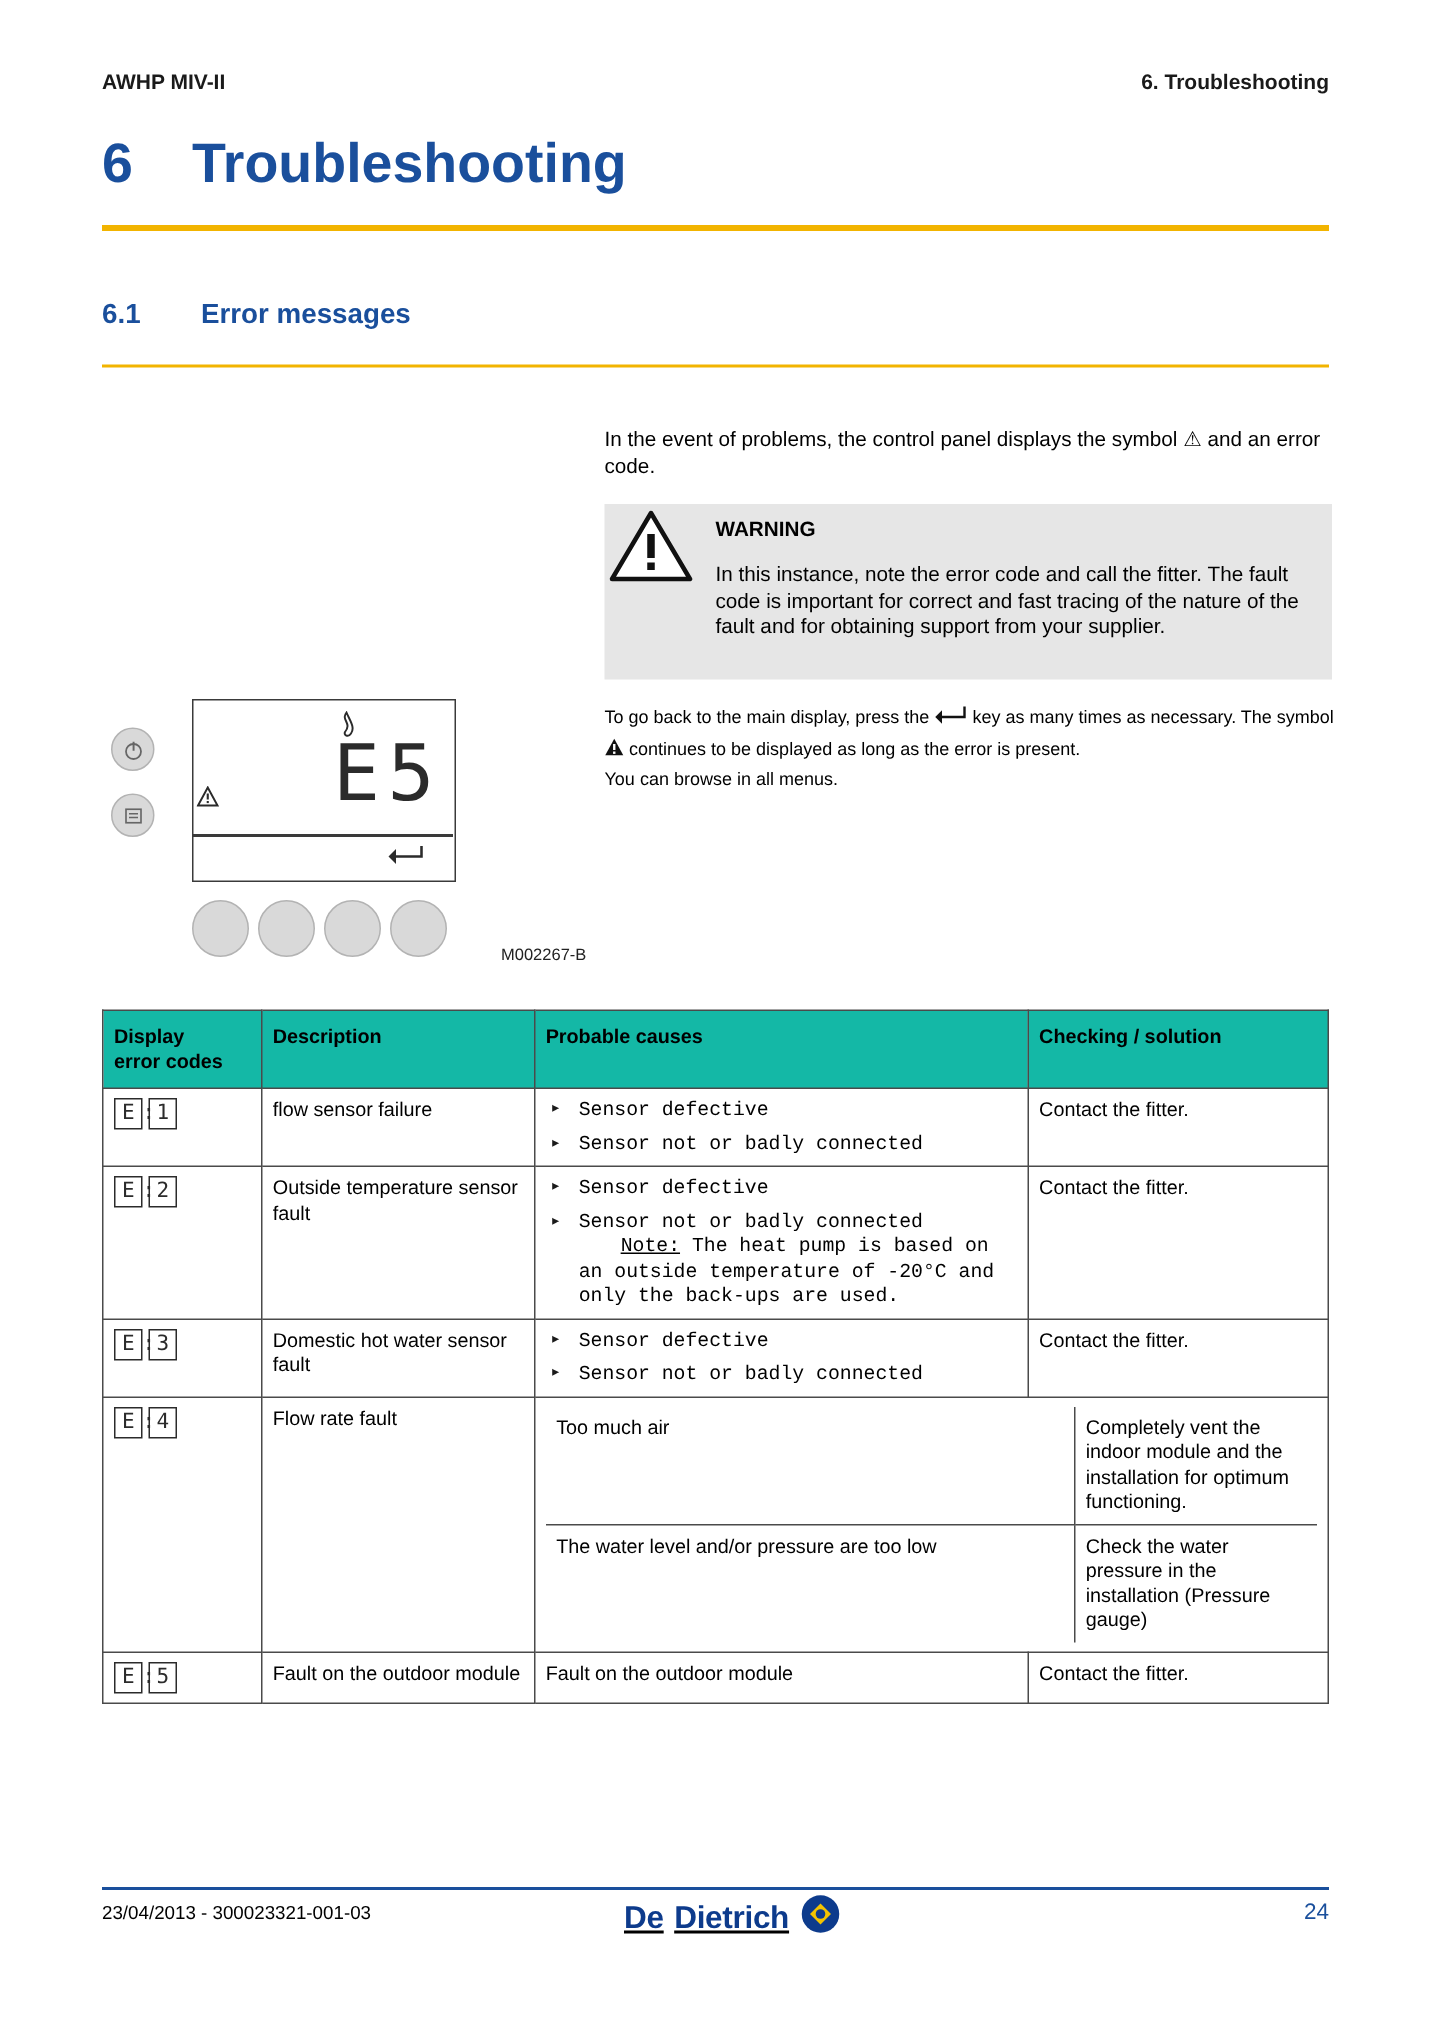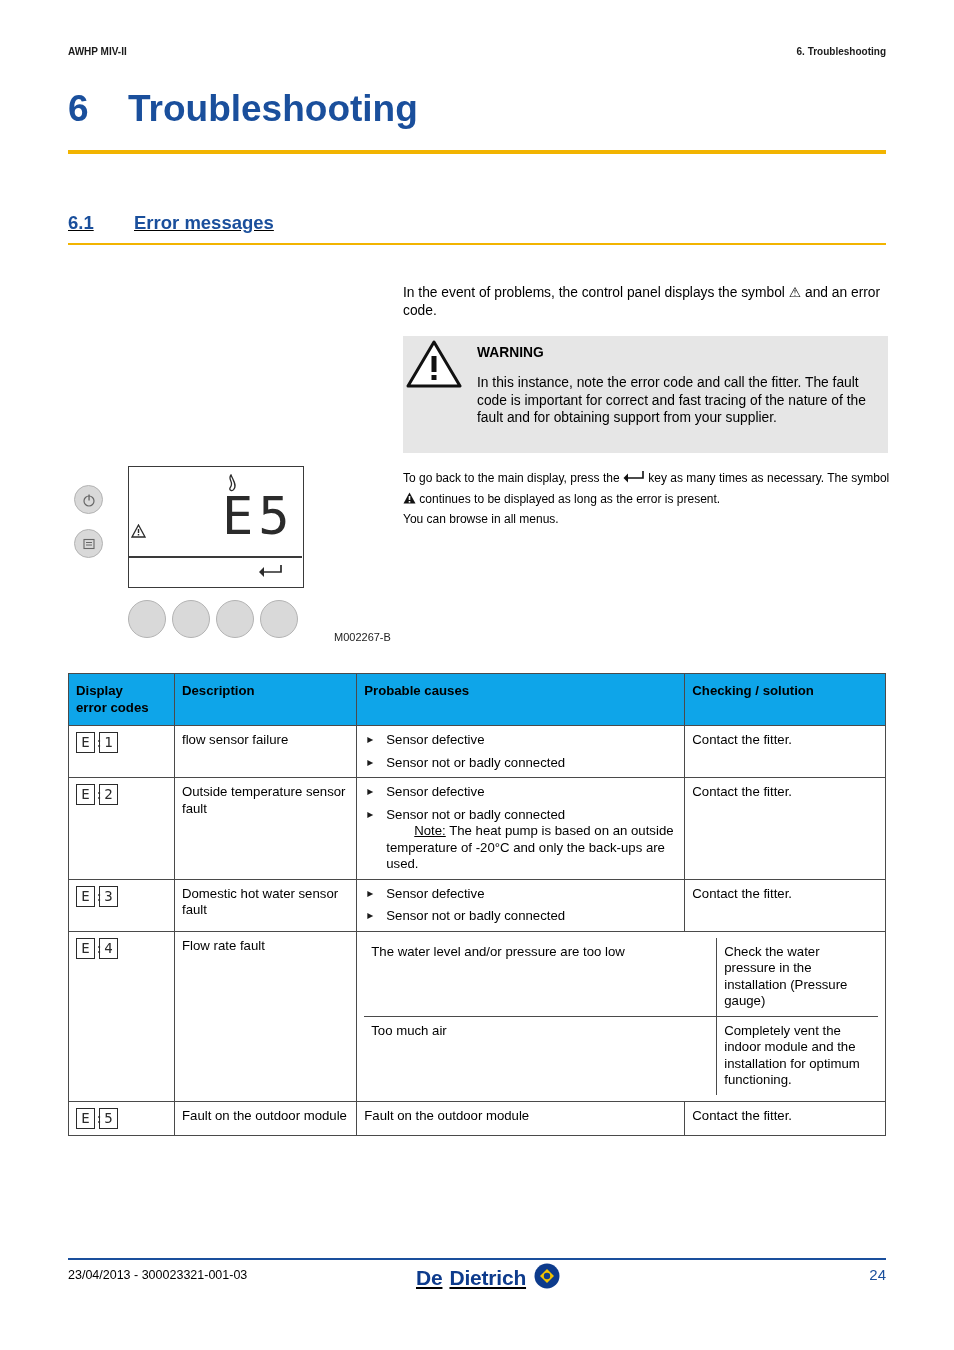--- a/index.html
+++ b/index.html
@@ -23,21 +23,21 @@
   }
 
   
   .header {
     position: absolute;
     left: 68px;
     top: 46px;
     width: 818px;
     display: flex;
     justify-content: space-between;
-    font-size: 10px;
+    font-size: 14px;
     font-weight: bold;
     color: #1a1a1a;
   }
 
   
   .chapter {
     position: absolute;
     left: 68px;
     top: 88px;
     width: 818px;
@@ -61,25 +61,24 @@
     top: 150px;
     width: 818px;
     height: 4px;
     background: #f2b400;
   }
 
   
   .section {
     position: absolute;
     left: 68px;
-    top: 212px;
+    top: 198px;
     width: 818px;
     display: flex;
     align-items: flex-end;
-    text-decoration: underline;
   }
   .section-num {
     font-size: 18.5px;
     font-weight: bold;
     color: #1a4f9c;
     width: 66px;
   }
   .section-title {
     font-size: 18.5px;
     font-weight: bold;
@@ -241,21 +240,21 @@
     font-size: 13.2px;
   }
   .tbl td, .tbl th {
     border: 1px solid #4a4a4a;
     vertical-align: top;
     padding: 6px 7px;
     text-align: left;
     line-height: 16.5px;
   }
   .tbl thead th {
-    background: #0ea5e9;
+    background: #14b8a6;
     font-weight: bold;
     font-size: 13.2px;
     padding: 9px 7px;
   }
   .col-code { width: 96px; }
   .col-desc { width: 178px; }
   .col-cause { width: 338px; }
   .col-sol { width: 200px; }
   .code-cell {
     text-align: center;
@@ -279,20 +278,21 @@
     display: inline-block;
     width: 4px;
     text-align: center;
     color: #2b2b2b;
     font-size: 14px;
   }
   .bullets {
     margin: 0;
     padding: 0;
     list-style: none;
+    font-family: Liberation Mono, monospace;
   }
   .bullets li {
     position: relative;
     padding-left: 22px;
     margin-bottom: 6px;
     line-height: 16.5px;
   }
   .bullets li:last-child { margin-bottom: 0; }
   .bullets li:before {
     content: "\25B8";
@@ -520,26 +520,26 @@
 
       <tr>
         <td class="code-cell mid">
           <span class="seg">E</span><span class="dot">:</span><span class="seg">4</span>
         </td>
         <td class="mid">Flow rate fault</td>
         <td class="nopad-cell" colspan="2">
           <table class="subtable">
             <tbody>
                 <tr>
+              <td class="sub-cause">Too much air</td>
+              <td>Completely vent the indoor module and the installation for optimum functioning.</td>
+            </tr>
+            <tr>
               <td class="sub-cause">The water level and/or pressure are too low</td>
               <td>Check the water pressure in the installation (Pressure gauge)</td>
-            </tr>
-            <tr>
-              <td class="sub-cause">Too much air</td>
-              <td>Completely vent the indoor module and the installation for optimum functioning.</td>
             </tr>
           </tbody>
             </table>
         </td>
       </tr>
 
       <tr>
         <td class="code-cell mid">
           <span class="seg">E</span><span class="dot">:</span><span class="seg">5</span>
         </td>

